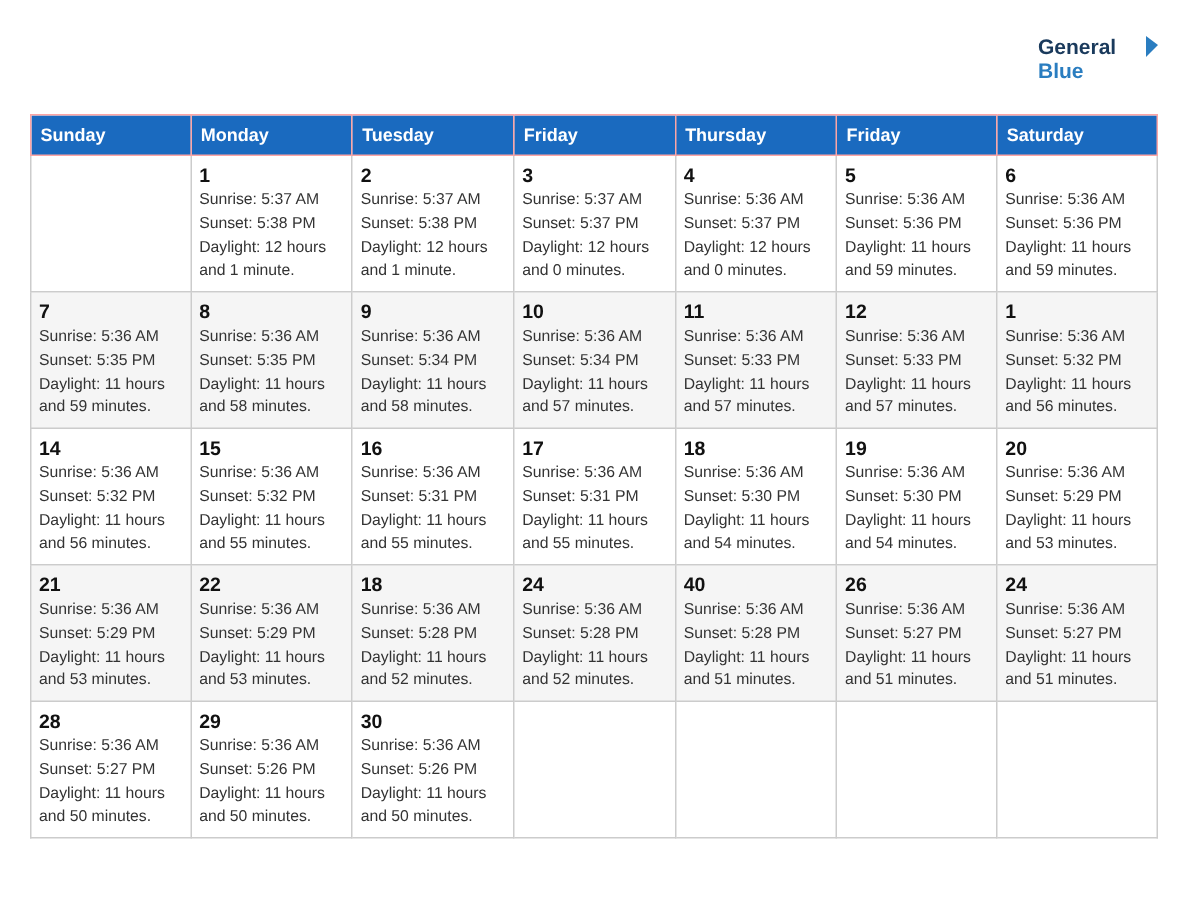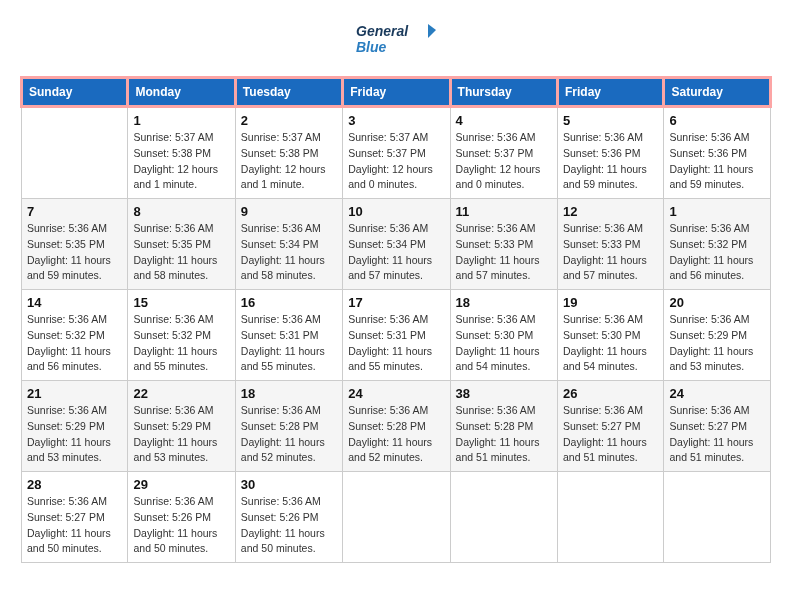--- a/index.html
+++ b/index.html
@@ -5,24 +5,23 @@
     * { margin: 0; padding: 0; box-sizing: border-box; }
     body {
       font-family: Arial, sans-serif;
       background: #fff;
       width: 792px;
       min-height: 612px;
       padding: 20px;
     }
     .header {
       display: flex;
-      justify-content: center;
+      justify-content: flex-end;
       align-items: flex-start;
       margin-bottom: 16px;
-      font-style: italic;
     }
     .logo {
       display: flex;
       align-items: center;
       gap: 4px;
     }
     .title-block {
       text-align: right;
     }
     .main-title {
@@ -39,21 +38,21 @@
       border-collapse: collapse;
       font-size: 11px;
     }
     thead tr th {
       background: #1a6abf;
       color: #fff;
       text-align: left;
       padding: 6px 6px;
       font-size: 12px;
       font-weight: bold;
-      border: 3px solid #fca5a5;
+      border: 1px solid #fca5a5;
     }
     tbody tr td {
       border: 1px solid #ccc;
       vertical-align: top;
       padding: 5px 5px;
       color: #333;
       min-height: 80px;
     }
     tbody tr:nth-child(odd) td {
       background: #fff;
@@ -276,21 +275,21 @@
 and 52 minutes.</div>
         </td>
         <td>
           <div class="day-number">24</div>
           <div class="day-info" style="white-space: pre-line;">Sunrise: 5:36 AM
 Sunset: 5:28 PM
 Daylight: 11 hours
 and 52 minutes.</div>
         </td>
         <td>
-          <div class="day-number">38</div>
+          <div class="day-number">40</div>
           <div class="day-info" style="white-space: pre-line;">Sunrise: 5:36 AM
 Sunset: 5:28 PM
 Daylight: 11 hours
 and 51 minutes.</div>
         </td>
         <td>
           <div class="day-number">26</div>
           <div class="day-info" style="white-space: pre-line;">Sunrise: 5:36 AM
 Sunset: 5:27 PM
 Daylight: 11 hours

